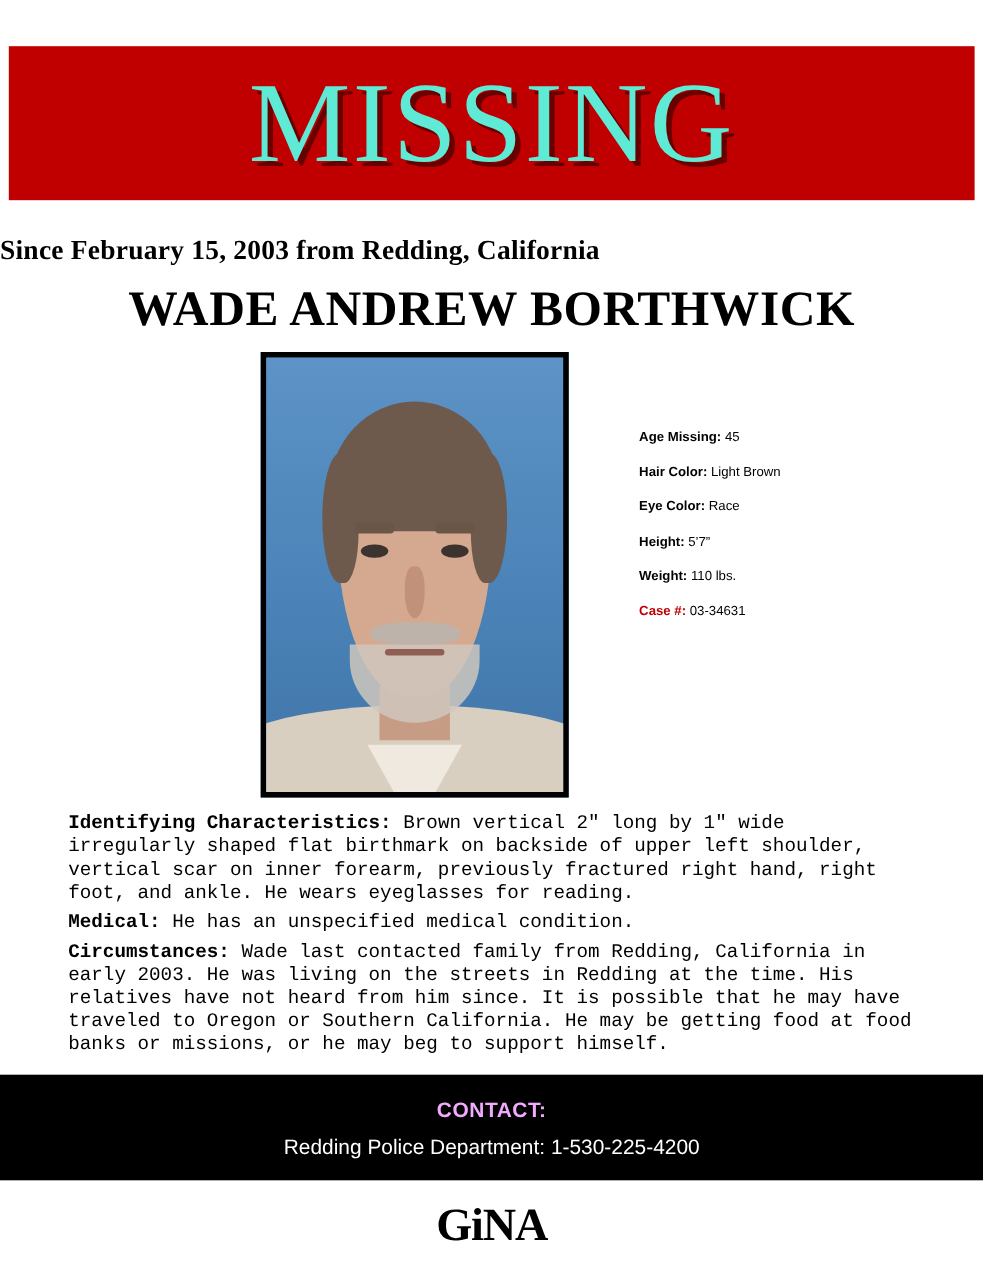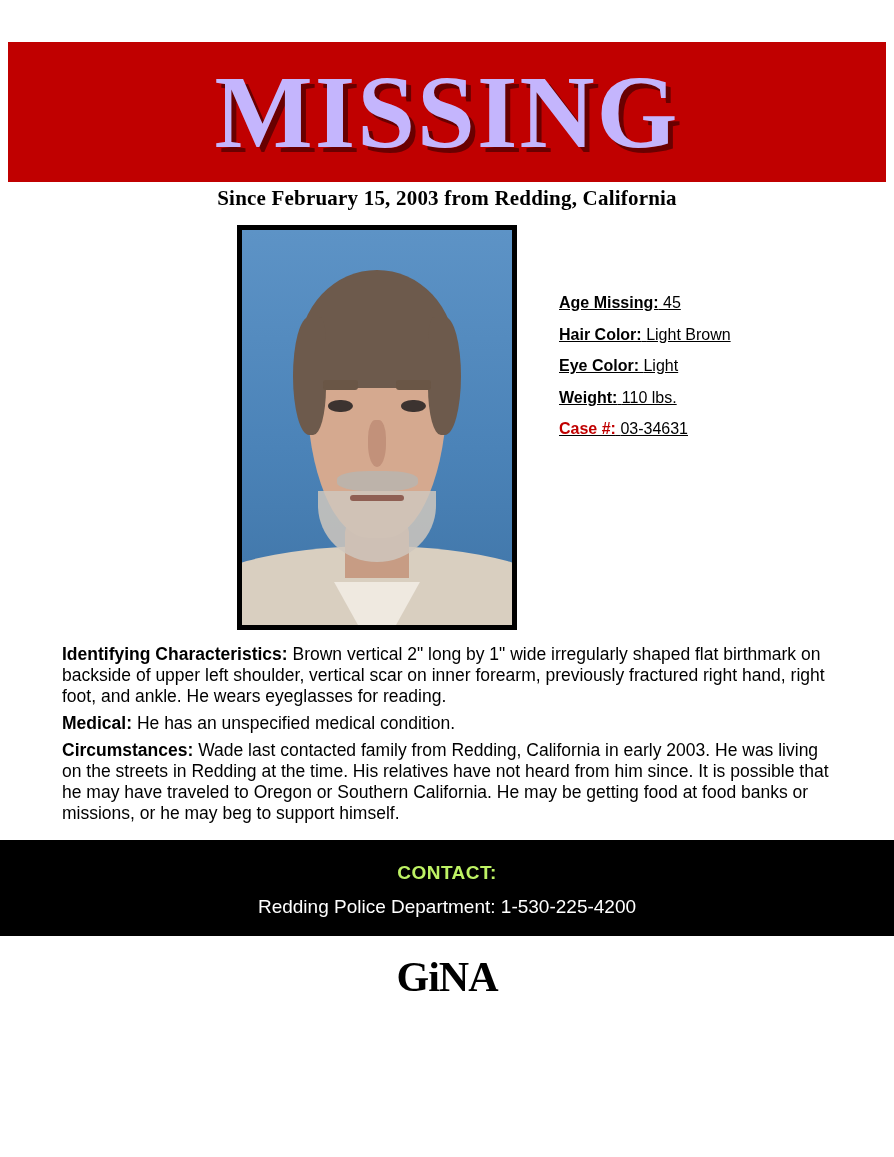--- a/index.html
+++ b/index.html
@@ -28,38 +28,37 @@
   .banner {
     margin: 42px 8px 0 8px;
     background: #c00000;
     height: 140px;
     display: flex;
     align-items: center;
     justify-content: center;
   }
   .banner-title {
     font-family: "Liberation Serif", serif;
-    font-weight: bold;
+    font-weight: normal;
     font-size: 104px;
     line-height: 104px;
-    color: #c4b5fd;
+    color: #5eead4;
     letter-spacing: 2px;
     text-shadow: 5px 5px 0 rgba(0,0,0,0.45);
     margin: 0;
     padding: 0;
     white-space: nowrap;
   }
 
   
   .since {
-    text-align: center;
-    font-family: "Liberation Serif", serif;
-    font-weight: bold;
-    font-size: 21px;
-    margin-top: 4px;
+    font-family: "Liberation Serif", serif;
+    font-weight: bold;
+    font-size: 25px;
+    margin-top: 32px;
     letter-spacing: 0.2px;
   }
 
   .person-name {
     text-align: center;
     font-family: "Liberation Serif", serif;
     font-weight: bold;
     font-size: 45px;
     letter-spacing: 0.5px;
     margin-top: 12px;
@@ -187,44 +186,43 @@
     position: absolute;
     left: 28%; right: 28%;
     top: 66%;
     height: 18%;
     background: #cfc7bd;
     border-radius: 0 0 50% 50% / 0 0 80% 80%;
     opacity: 0.85;
   }
 
   .details {
-    margin-left: 42px;
+    margin-left: 64px;
     padding-top: 62px;
     font-family: "Liberation Sans", sans-serif;
-    font-size: 16px;
+    font-size: 12px;
     line-height: 31.5px;
-    text-decoration: underline;
   }
   .detail-line {
     white-space: nowrap;
   }
   .detail-label {
     font-weight: bold;
   }
   .detail-label.case {
     color: #c00000;
   }
   .detail-value {
     font-weight: normal;
   }
 
   
   .narrative {
     margin: 14px 62px 0 62px;
-    font-family: Liberation Sans, sans-serif;
+    font-family: Liberation Mono, monospace;
     font-size: 17.5px;
     line-height: 21px;
     text-align: left;
   }
   .narrative p {
     margin: 0 0 6px 0;
   }
   .narrative .hdr {
     font-weight: bold;
   }
@@ -235,21 +233,21 @@
     background: #000000;
     height: 96px;
     display: flex;
     flex-direction: column;
     align-items: center;
     justify-content: center;
     padding-top: 4px;
     box-sizing: border-box;
   }
   .contact-title {
-    color: #bef264;
+    color: #f0abfc;
     font-family: "Liberation Sans", sans-serif;
     font-weight: bold;
     font-size: 19px;
     letter-spacing: 0.5px;
   }
   .contact-line {
     color: #ffffff;
     font-family: "Liberation Sans", sans-serif;
     font-weight: normal;
     font-size: 19px;
@@ -293,20 +291,21 @@
 </head>
 <body>
 
 <div class="poster">
 
   <div class="banner">
     <div class="banner-title">MISSING</div>
   </div>
 
   <div class="since">Since February 15, 2003 from Redding, California</div>
+  <div class="person-name">WADE ANDREW BORTHWICK</div>
 
   <div class="main-row">
     <div class="photo-frame">
       <div class="ph-bg"></div>
       <div class="ph-shoulders"></div>
       <div class="ph-neck"></div>
       <div class="ph-collar"></div>
       <div class="ph-head"></div>
       <div class="ph-beard"></div>
       <div class="ph-hair"></div>
@@ -325,21 +324,25 @@
       <div class="detail-line">
         <span class="detail-label">Age Missing:</span>
         <span class="detail-value">45</span>
       </div>
       <div class="detail-line">
         <span class="detail-label">Hair Color:</span>
         <span class="detail-value">Light Brown</span>
       </div>
       <div class="detail-line">
         <span class="detail-label">Eye Color:</span>
-        <span class="detail-value">Light</span>
+        <span class="detail-value">Race</span>
+      </div>
+      <div class="detail-line">
+        <span class="detail-label">Height:</span>
+        <span class="detail-value">5’7”</span>
       </div>
       <div class="detail-line">
         <span class="detail-label">Weight:</span>
         <span class="detail-value">110 lbs.</span>
       </div>
       <div class="detail-line">
         <span class="detail-label case">Case #:</span>
         <span class="detail-value">03-34631</span>
       </div>
     </div>

